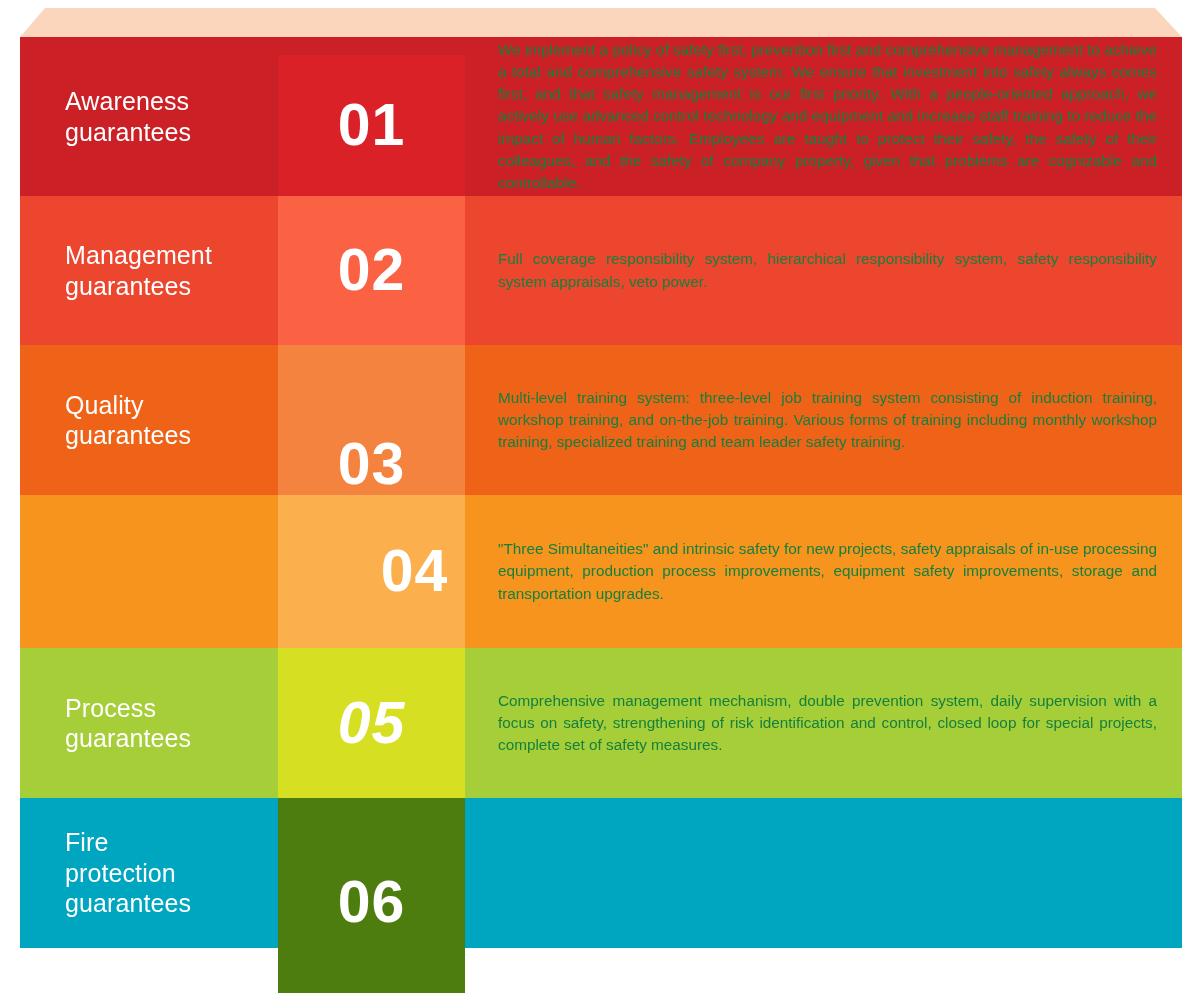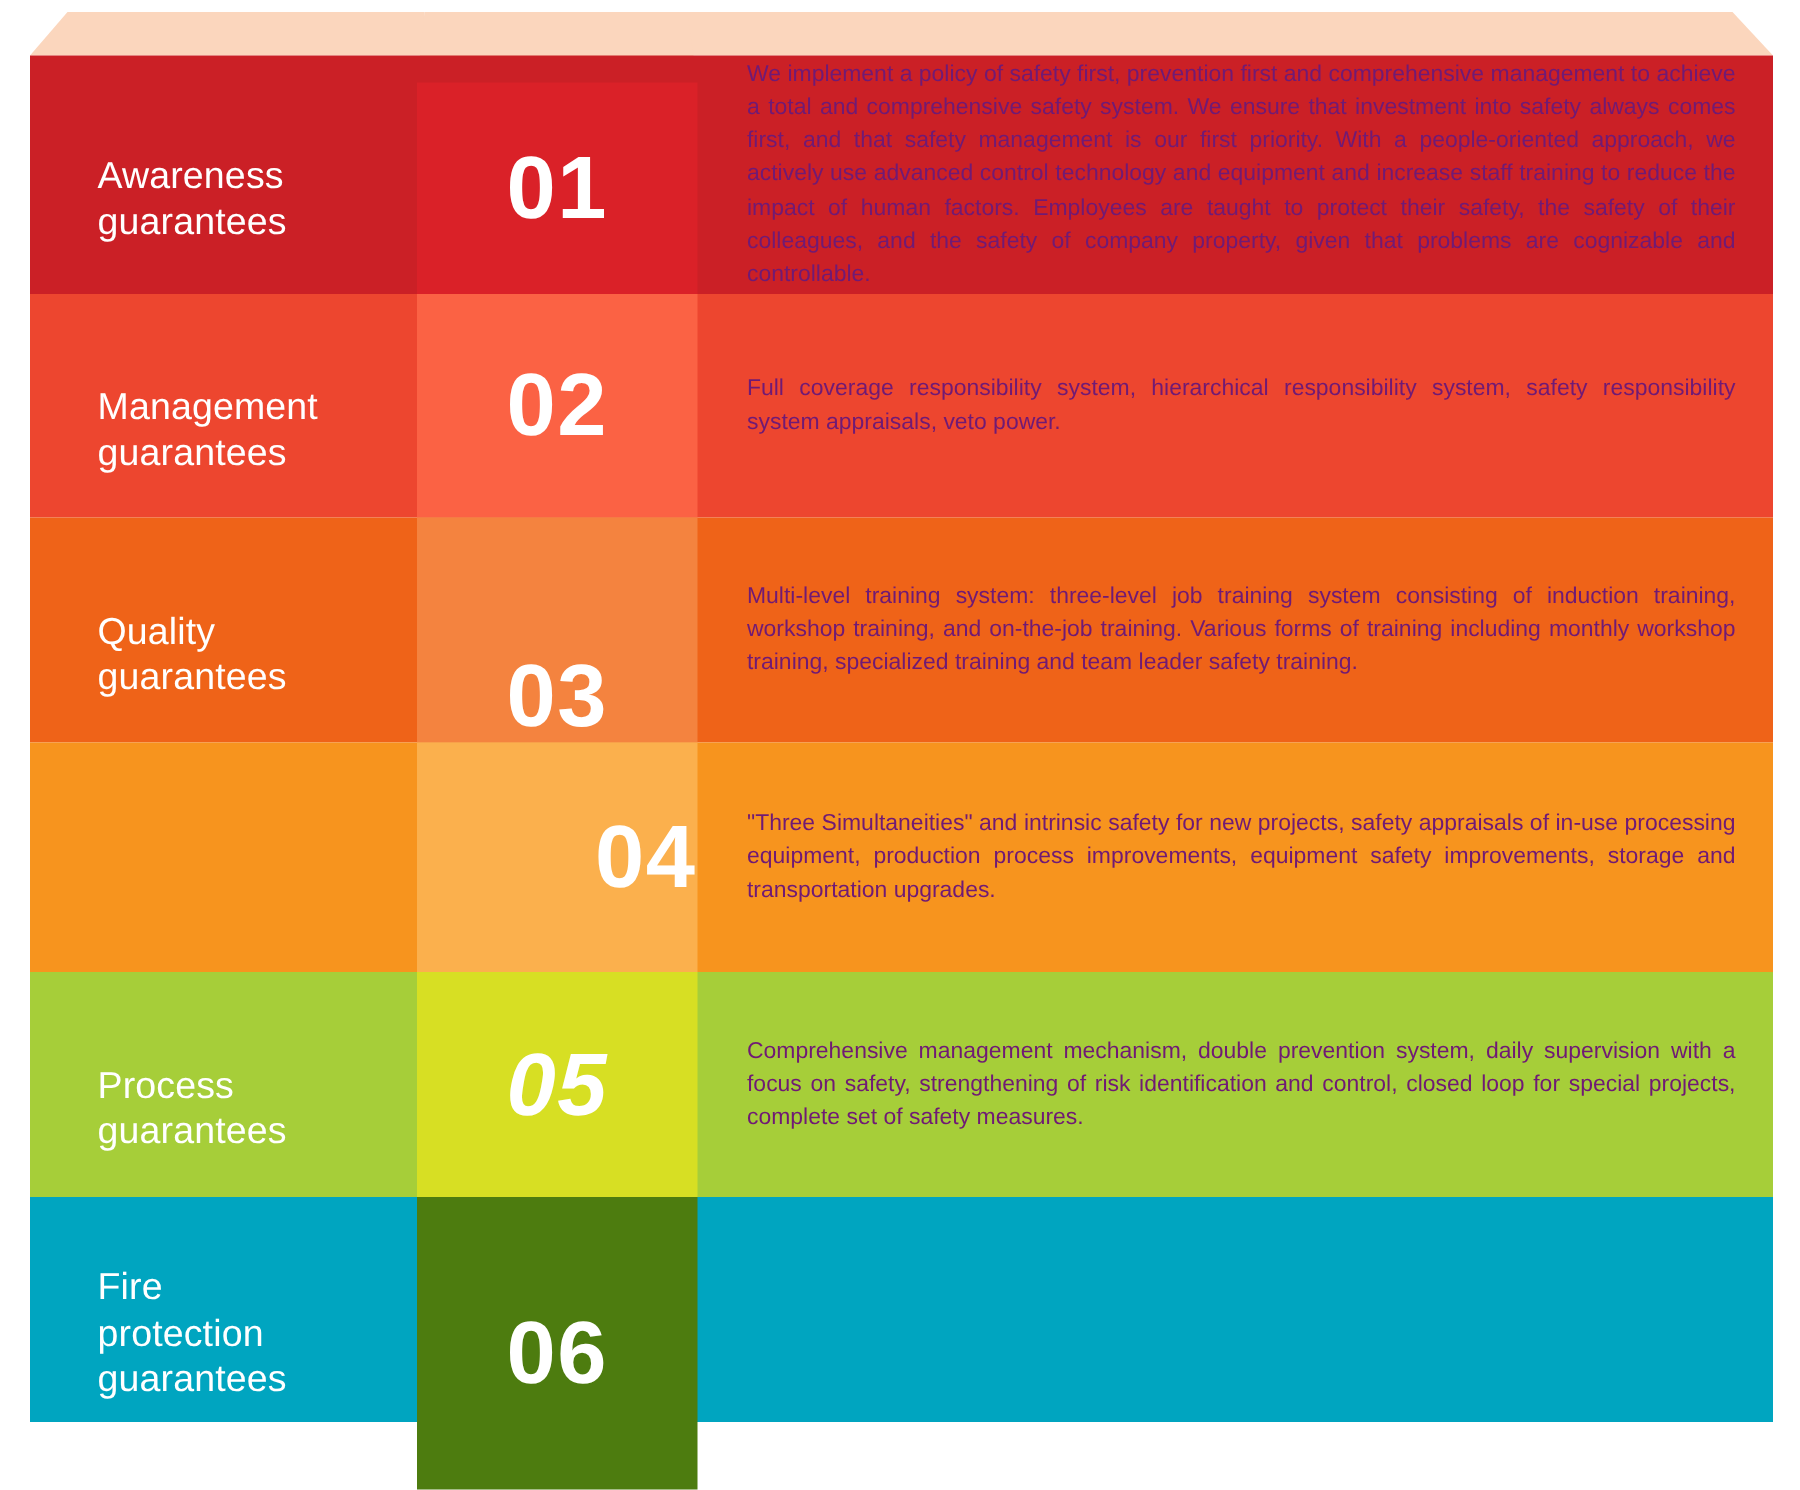--- a/index.html
+++ b/index.html
@@ -42,21 +42,21 @@
     position: absolute;
     left: 0;
     top: 0;
     width: 100%;
     height: 100%;
   }
 
   .title-cell {
     position: absolute;
     left: 0;
-    top: 16px;
+    top: 0;
     width: 213px;
     height: 100%;
     display: flex;
     align-items: center;
     box-sizing: border-box;
     padding-left: 45px;
     padding-right: 12px;
   }
   .title-text {
     color: #ffffff;
@@ -91,21 +91,21 @@
     top: 0;
     right: 0;
     height: 100%;
     display: flex;
     flex-direction: column;
     justify-content: center;
     box-sizing: border-box;
     padding: 0 25px 0 33px;
   }
   .body-p {
-    color: #701a75;
+    color: #15803d;
     font-size: 15.3px;
     line-height: 1.45;
     margin: 0;
     text-align: justify;
     text-justify: inter-word;
   }
   .body-p + .body-p {
     margin-top: 22px;
   }
 
@@ -196,21 +196,21 @@
         <div class="num-cell" style="left: 0px; width: 187px;">
           <div class="num-text">02</div>
         </div>
       </div>
       <div class="center-col" style="top: 345px; height: 150px; background: rgb(244, 131, 63);">
         <div class="num-cell" style="left: 0px; width: 187px; margin-top: 44px;">
           <div class="num-text">03</div>
         </div>
       </div>
       <div class="center-col" style="top: 495px; height: 153px; background: rgb(251, 176, 77);">
-        <div class="num-cell" style="left: 16px; width: 187px; padding-left: 43px;">
+        <div class="num-cell" style="left: 0px; width: 187px; padding-left: 43px;">
           <div class="num-text">04</div>
         </div>
       </div>
       <div class="center-col" style="top: 648px; height: 150px; background: rgb(215, 223, 35);">
         <div class="num-cell" style="left: 0px; width: 187px; font-style: italic;">
           <div class="num-text">05</div>
         </div>
       </div>
       <div class="center-col" style="top: 798px; height: 208px; background: #4d7c0f;">
         <div class="num-cell" style="left: 0px; width: 187px;">

